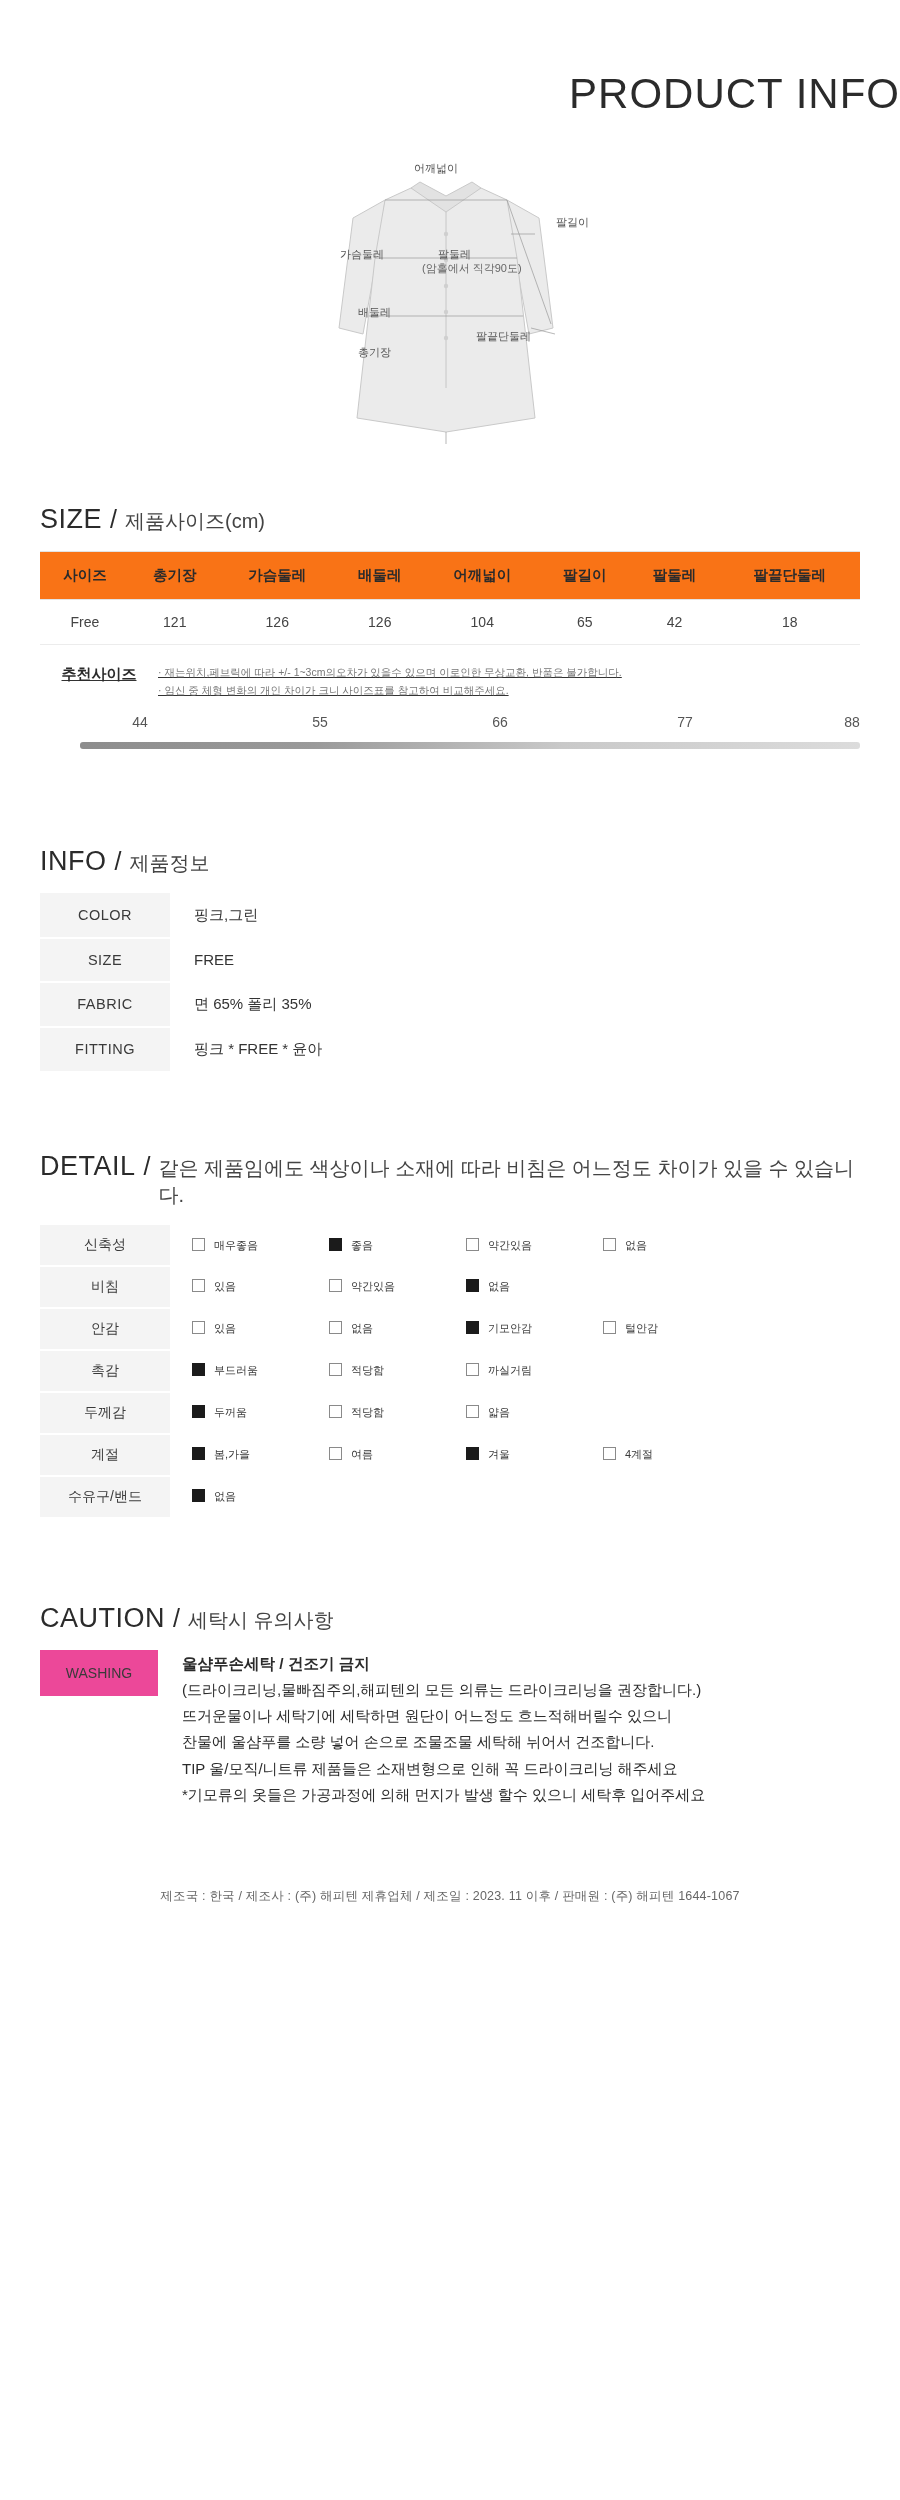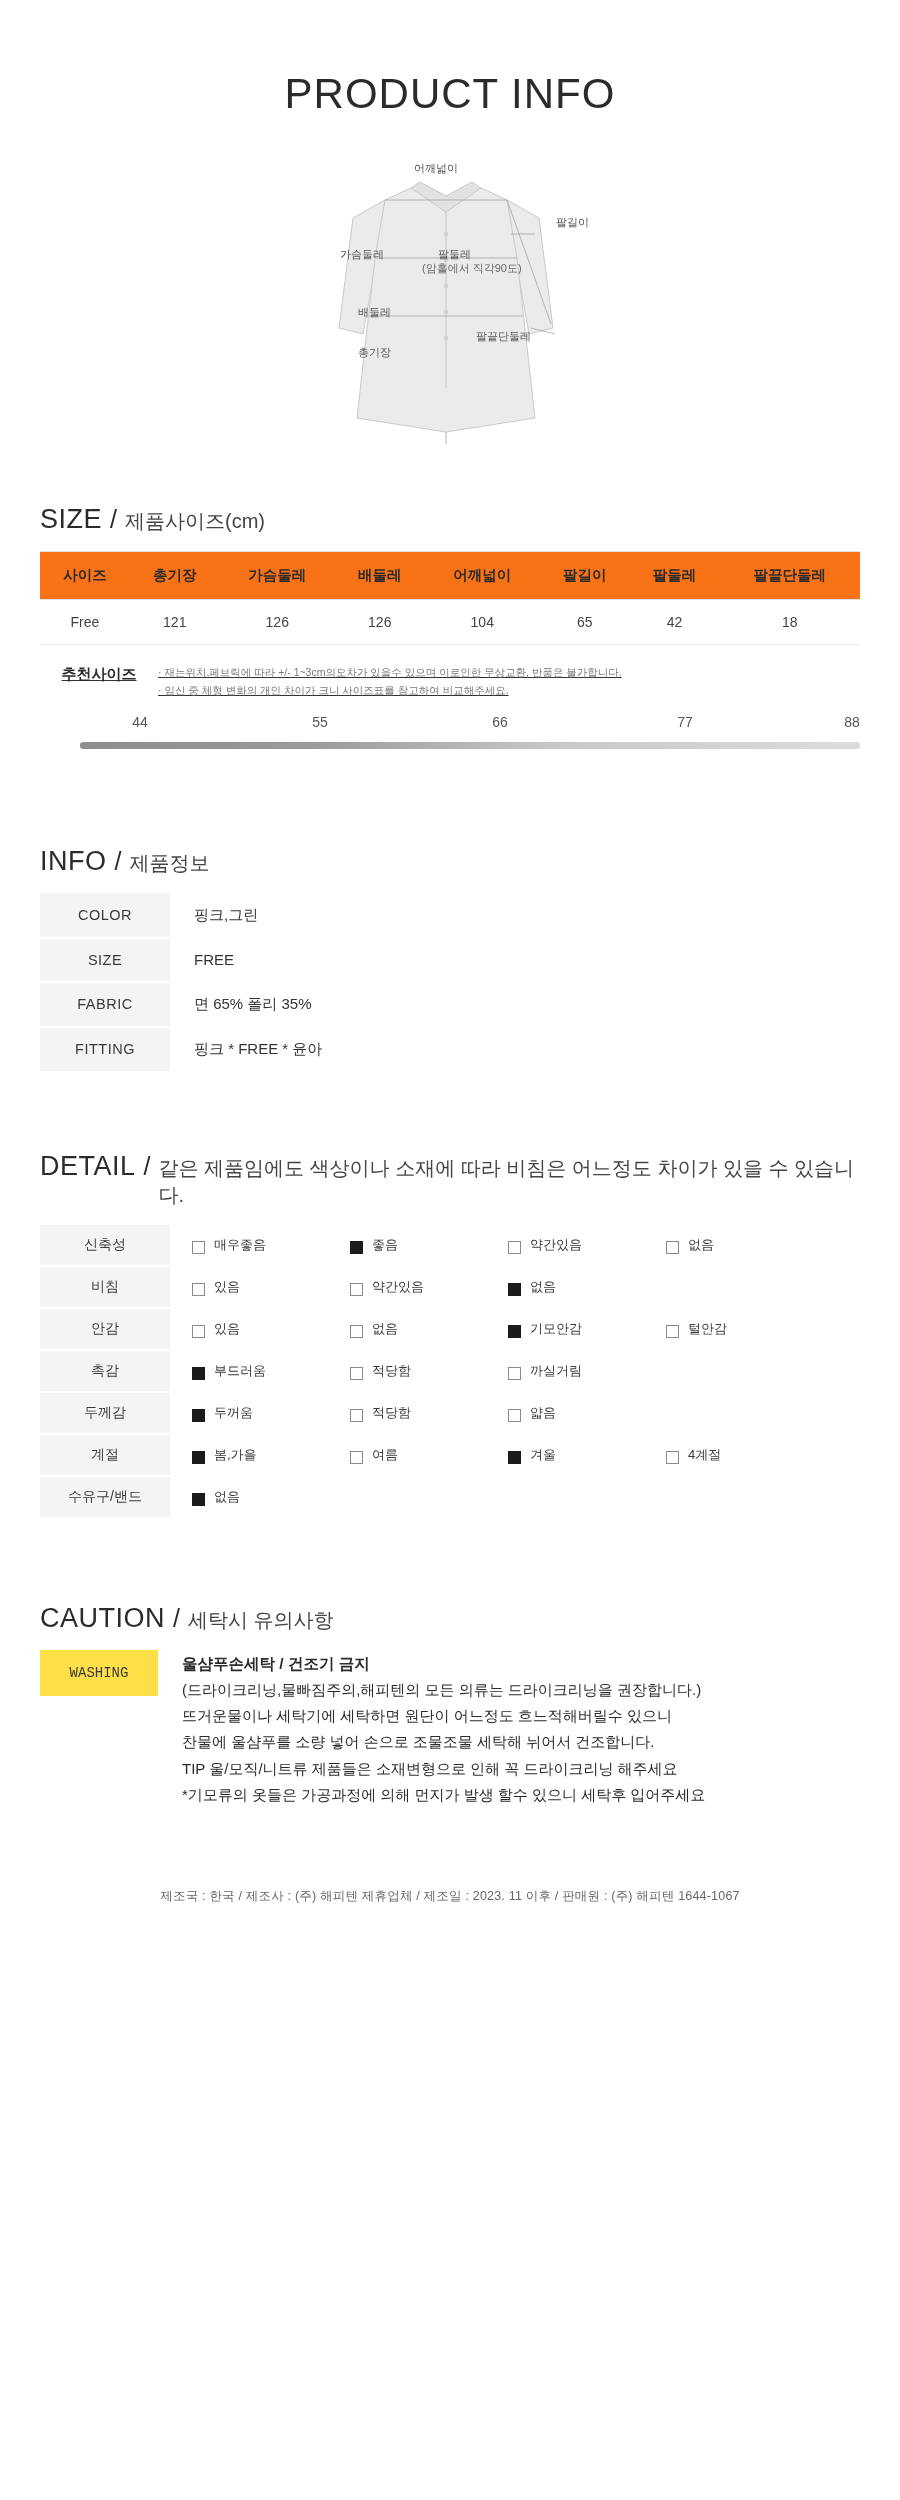--- a/index.html
+++ b/index.html
@@ -21,21 +21,21 @@
     padding-top: 70px;
     box-sizing: border-box;
   }
   .inner {
     width: 820px;
     margin: 0 auto;
   }
 
   
   .main-title {
-    text-align: center;
+    text-align: right;
     font-size: 42px;
     font-weight: 400;
     letter-spacing: 1px;
     color: #2b2b2b;
     margin: 0 0 20px 0;
   }
 
   
   .diagram-wrap {
     position: relative;
@@ -195,25 +195,25 @@
   }
   table.detail-table td {
     padding: 9px 0 9px 22px;
   }
   .opts {
     display: flex;
     align-items: center;
   }
   .opt {
     display: flex;
-    align-items: flex-end;
+    align-items: flex-start;
     gap: 9px;
-    width: 158px;
+    width: 137px;
     flex: none;
-    font-size: 13px;
+    font-size: 11px;
     color: #3a3a3a;
   }
   .box {
     width: 13px;
     height: 13px;
     border: 1px solid #8a8a8a;
     box-sizing: border-box;
     display: inline-block;
     flex: none;
   }
@@ -224,31 +224,30 @@
 
   
   .caution-block { margin-top: 84px; }
   .wash-row {
     display: flex;
     align-items: stretch;
   }
   .wash-label {
     width: 118px;
     flex: none;
-    background: #fde047;
+    background: #ec4899;
     color: #3a3a3a;
     font-size: 14px;
     display: flex;
     align-items: center;
     justify-content: center;
     padding: 14px 4px;
     box-sizing: border-box;
     align-self: flex-start;
     min-height: 46px;
-    font-family: Liberation Mono, monospace;
   }
   .wash-body {
     padding-left: 24px;
     font-size: 15px;
     line-height: 1.75;
     color: #2b2b2b;
   }
   .wash-body .strong {
     font-weight: bold;
     font-size: 15.5px;

